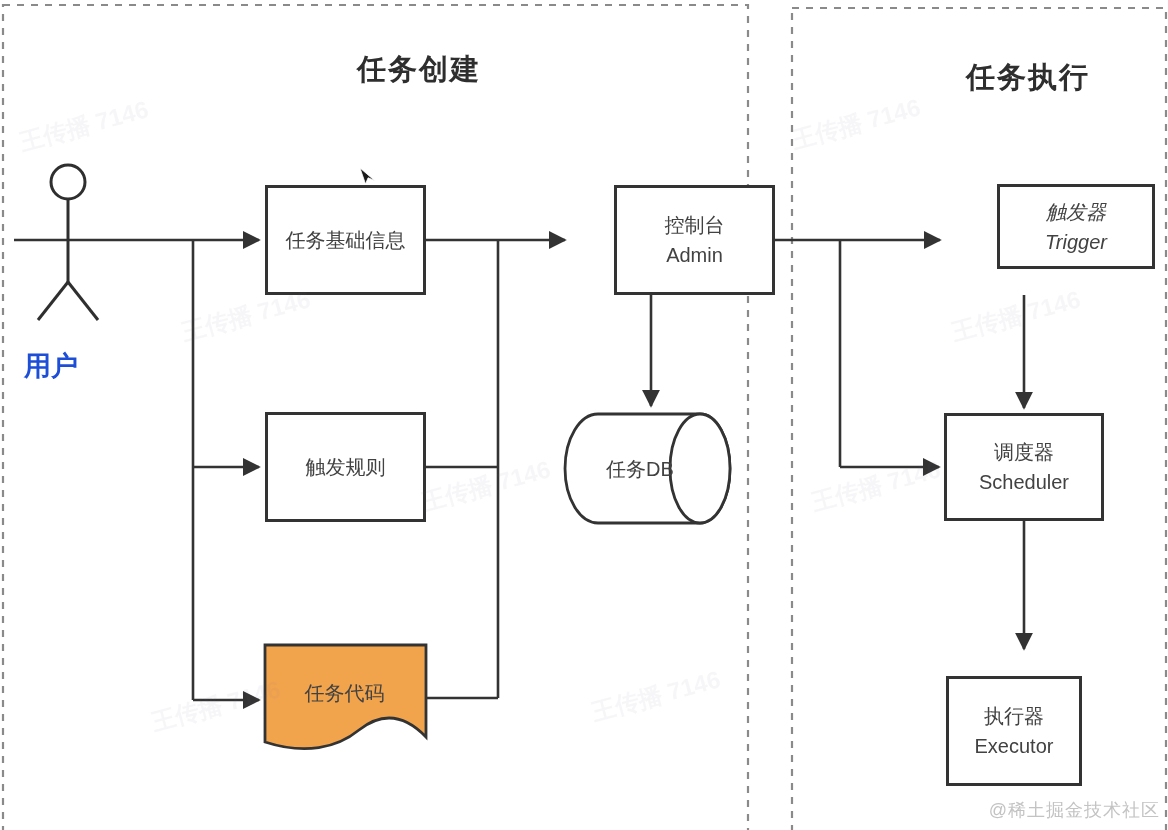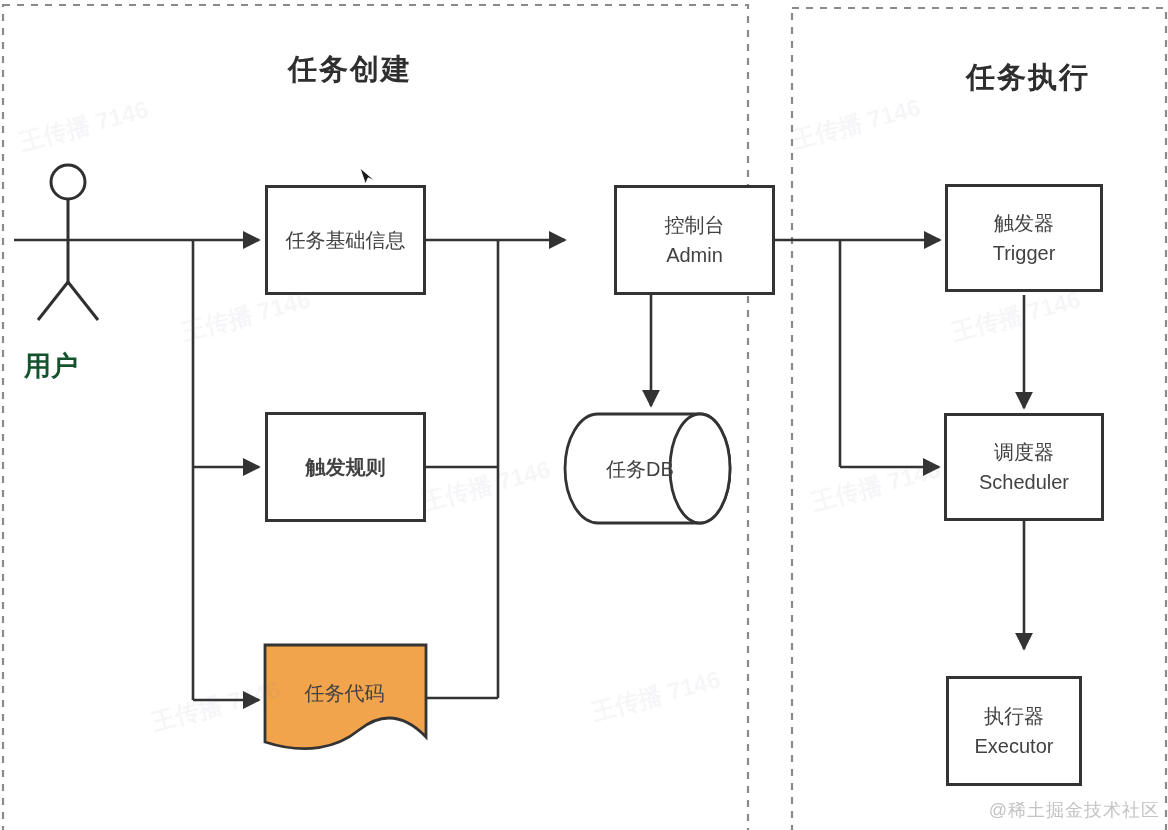--- a/index.html
+++ b/index.html
@@ -5,37 +5,37 @@
   html,body{margin:0;padding:0;background:#ffffff;}
   .stage{
     position:relative;width:1168px;height:830px;background:#ffffff;overflow:hidden;
     font-family:"Liberation Sans","DejaVu Sans",sans-serif;color:#3d3d3d;
   }
   .stage svg{position:absolute;left:0;top:0;}
   .panel-title{
     position:absolute;font-size:29px;font-weight:bold;color:#2e2e2e;
     letter-spacing:2px;white-space:nowrap;
   }
-  .title-left{left:288px;top:50px;width:240px;}
+  .title-left{left:299px;top:50px;width:240px;text-align:center;}
   .title-right{left:850px;top:58px;width:240px;text-align:right;}
   .actor-label{
-    position:absolute;left:24px;top:348px;font-size:27px;font-weight:bold;color:#14532d;
+    position:absolute;left:24px;top:348px;font-size:27px;font-weight:bold;color:#1d4ed8;
   }
   .node{
     position:absolute;box-sizing:border-box;border:3px solid #333333;background:#ffffff;
     display:flex;flex-direction:column;align-items:center;justify-content:center;
     font-size:20px;color:#424242;line-height:1.5;text-align:center;
   }
   .node.plain{border:none;background:transparent;}
   .n-basic{left:265px;top:185px;width:161px;height:110px;}
-  .n-rules{left:265px;top:412px;width:161px;height:110px;font-weight:bold;}
+  .n-rules{left:265px;top:412px;width:161px;height:110px;}
   .n-code{left:265px;top:645px;width:159px;height:96px;align-items:center;}
   .n-admin{left:570px;top:185px;width:161px;height:110px;margin-left:44px;}
   .n-db{left:575px;top:414px;width:130px;height:109px;}
-  .n-trigger{left:945px;top:184px;width:158px;height:108px;}
+  .n-trigger{left:997px;top:184px;width:158px;height:85px;font-style:italic;}
   .n-scheduler{left:944px;top:413px;width:160px;height:108px;}
   .n-executor{left:946px;top:667px;width:136px;height:110px;margin-top:9px;}
   .wm{
     position:absolute;font-size:24px;color:#6a6a8a;opacity:0.055;white-space:nowrap;
     transform:rotate(-15deg);pointer-events:none;font-weight:bold;
   }
   .site-watermark{
     position:absolute;right:8px;top:798px;font-size:18px;color:#c3c3c3;
     letter-spacing:1px;
   }

